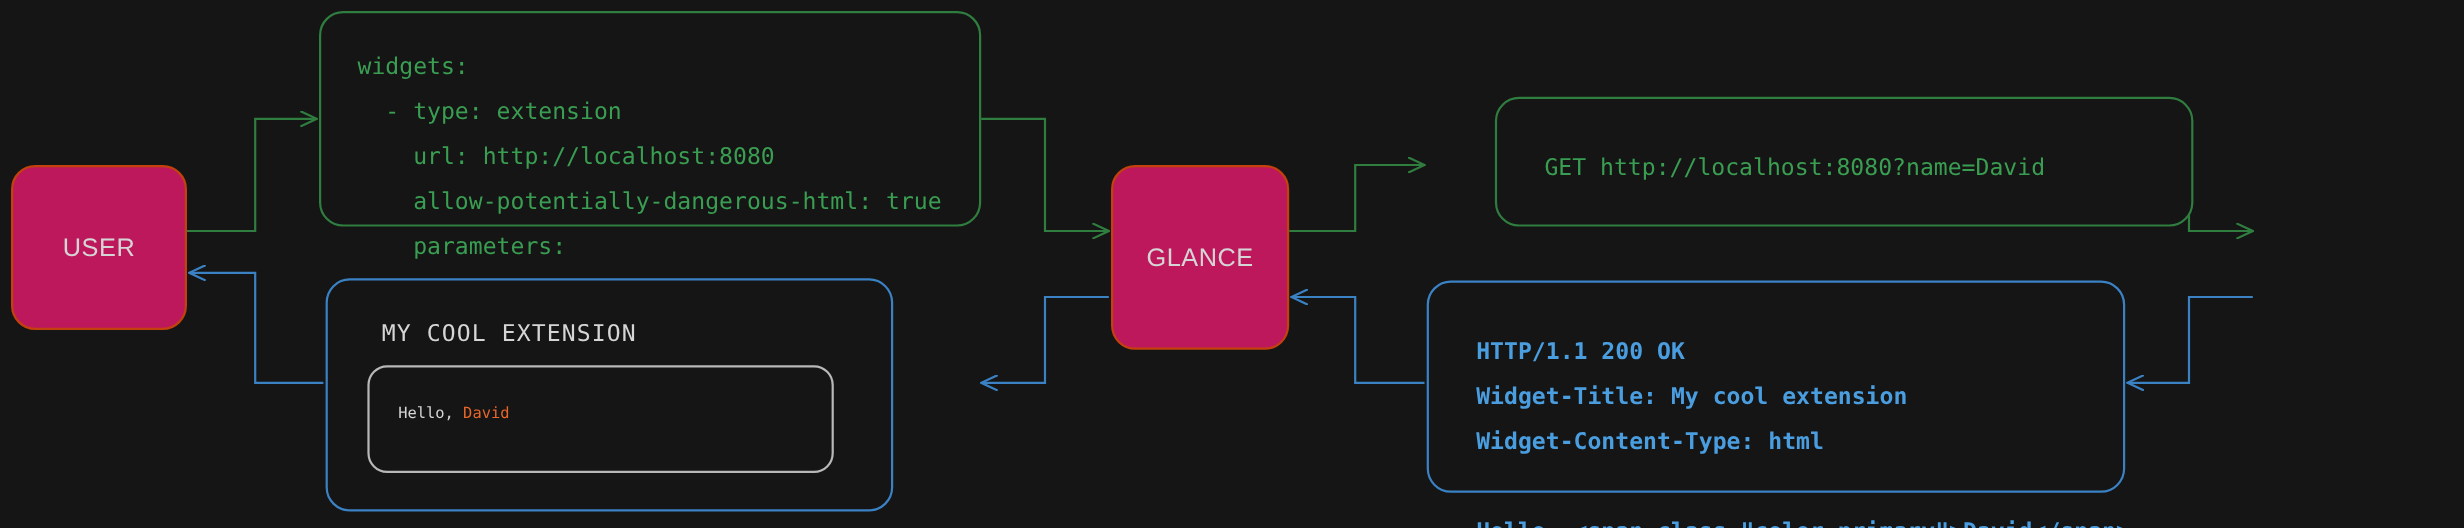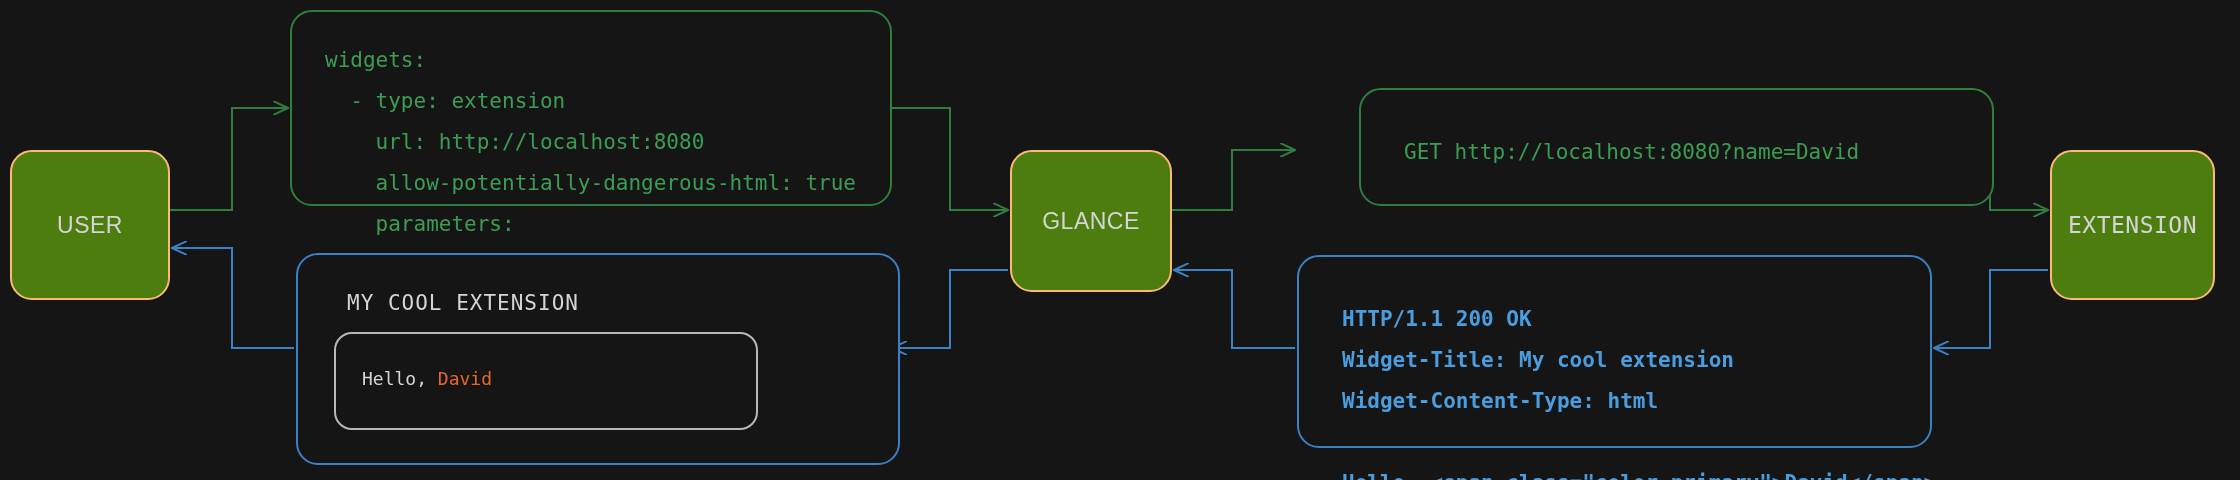--- a/index.html
+++ b/index.html
@@ -1,39 +1,39 @@
 <!DOCTYPE html>
 <html><head>
 <meta charset="utf-8">
 <style>
   html,body{margin:0;padding:0;background:#151515;}
   body{width:2240px;height:480px;overflow:hidden;font-family:"DejaVu Sans Mono",monospace;}
   #stage{position:relative;width:2240px;height:480px;background:#151515;}
   svg.wires{position:absolute;left:0;top:0;width:2240px;height:480px;pointer-events:none;}
 
-  .node{position:absolute;box-sizing:border-box;border:2px solid #fdba74;border-radius:22px;
-        display:flex;align-items:center;justify-content:center;background:#4d7c0f;}
+  .node{position:absolute;box-sizing:border-box;border:2px solid #c2410c;border-radius:22px;
+        display:flex;align-items:center;justify-content:center;background:#be185d;}
   .node-label{color:#d5d5d5;font-size:23px;letter-spacing:.5px;}
   .sans{font-family:"Liberation Sans",sans-serif;}
   .mono{font-family:"DejaVu Sans Mono",monospace;}
 
   .card{position:absolute;box-sizing:border-box;border-radius:22px;background:#151515;}
   .card.green{border:2px solid #2f7d3f;}
   .card.blue{border:2px solid #3b82c4;}
 
   pre.code{margin:0;font-family:"DejaVu Sans Mono",monospace;font-size:21px;line-height:41px;
            white-space:pre;}
   pre.green-code{color:#3a9e52;}
   pre.blue-code{color:#4a9ee0;font-weight:bold;}
 
   .widget-title{position:absolute;color:#d5d5d5;font-family:"DejaVu Sans Mono",monospace;
                 font-size:21px;letter-spacing:1px;}
   .inner-card{position:absolute;box-sizing:border-box;border:2px solid #b8b8b8;border-radius:18px;
               background:#151515;}
-  .inner-text{position:absolute;font-family:"DejaVu Sans Mono",monospace;font-size:18px;color:#d5d5d5;}
+  .inner-text{position:absolute;font-family:"DejaVu Sans Mono",monospace;font-size:14px;color:#d5d5d5;}
   .accent{color:#e8662a;}
 </style>
 </head>
 <body>
 
 <div id="stage">
 
   <svg class="wires" viewBox="0 0 2240 480" xmlns="http://www.w3.org/2000/svg">
     <defs>
       <marker id="ahG" markerWidth="16" markerHeight="14" refX="15" refY="7" orient="auto" markerUnits="userSpaceOnUse">
@@ -61,38 +61,35 @@
       <path d="M1008,270 L950,270 L950,348 L892,348" stroke="#3b82c4" marker-end="url(#ahB)"></path>
 
       <path d="M294,348 L232,348 L232,248 L172,248" stroke="#3b82c4" marker-end="url(#ahB)"></path>
     </g>
   </svg>
 
   <div class="node" style="left:10px;top:150px;width:160px;height:150px;">
     <span class="node-label sans">USER</span>
   </div>
 
-  <div class="node" style="left:1010px;top:150px;width:162px;height:142px;">
+  <div class="node" style="left:1010px;top:150px;width:162px;height:168px;">
     <span class="node-label sans">GLANCE</span>
   </div>
 
-  <div class="node" style="left:2050px;top:150px;width:165px;height:150px;">
-    <span class="node-label mono">EXTENSION</span>
-  </div>
 
   <div class="card green" style="left:290px;top:10px;width:602px;height:196px;">
     <pre class="code green-code" style="position:absolute;left:33px;top:28px;">widgets:
   - type: extension
     url: http://localhost:8080
     allow-potentially-dangerous-html: true
     parameters:
       name: David</pre>
   </div>
 
-  <div class="card blue" style="left:296px;top:253px;width:604px;height:212px;padding-left:36px;">
+  <div class="card blue" style="left:296px;top:253px;width:516px;height:212px;padding-left:36px;">
     <div class="widget-title" style="left:49px;top:36px;">MY COOL EXTENSION</div>
     <div class="inner-card" style="left:36px;top:77px;width:424px;height:98px;"></div>
     <div class="inner-text" style="left:64px;top:113px;">
       <span>Hello, </span><span class="accent">David</span>
     </div>
   </div>
 
   <div class="card green" style="left:1359px;top:88px;width:635px;height:118px;">
     <pre class="code green-code" style="position:absolute;left:43px;top:42px;">GET http://localhost:8080?name=David</pre>
   </div>

